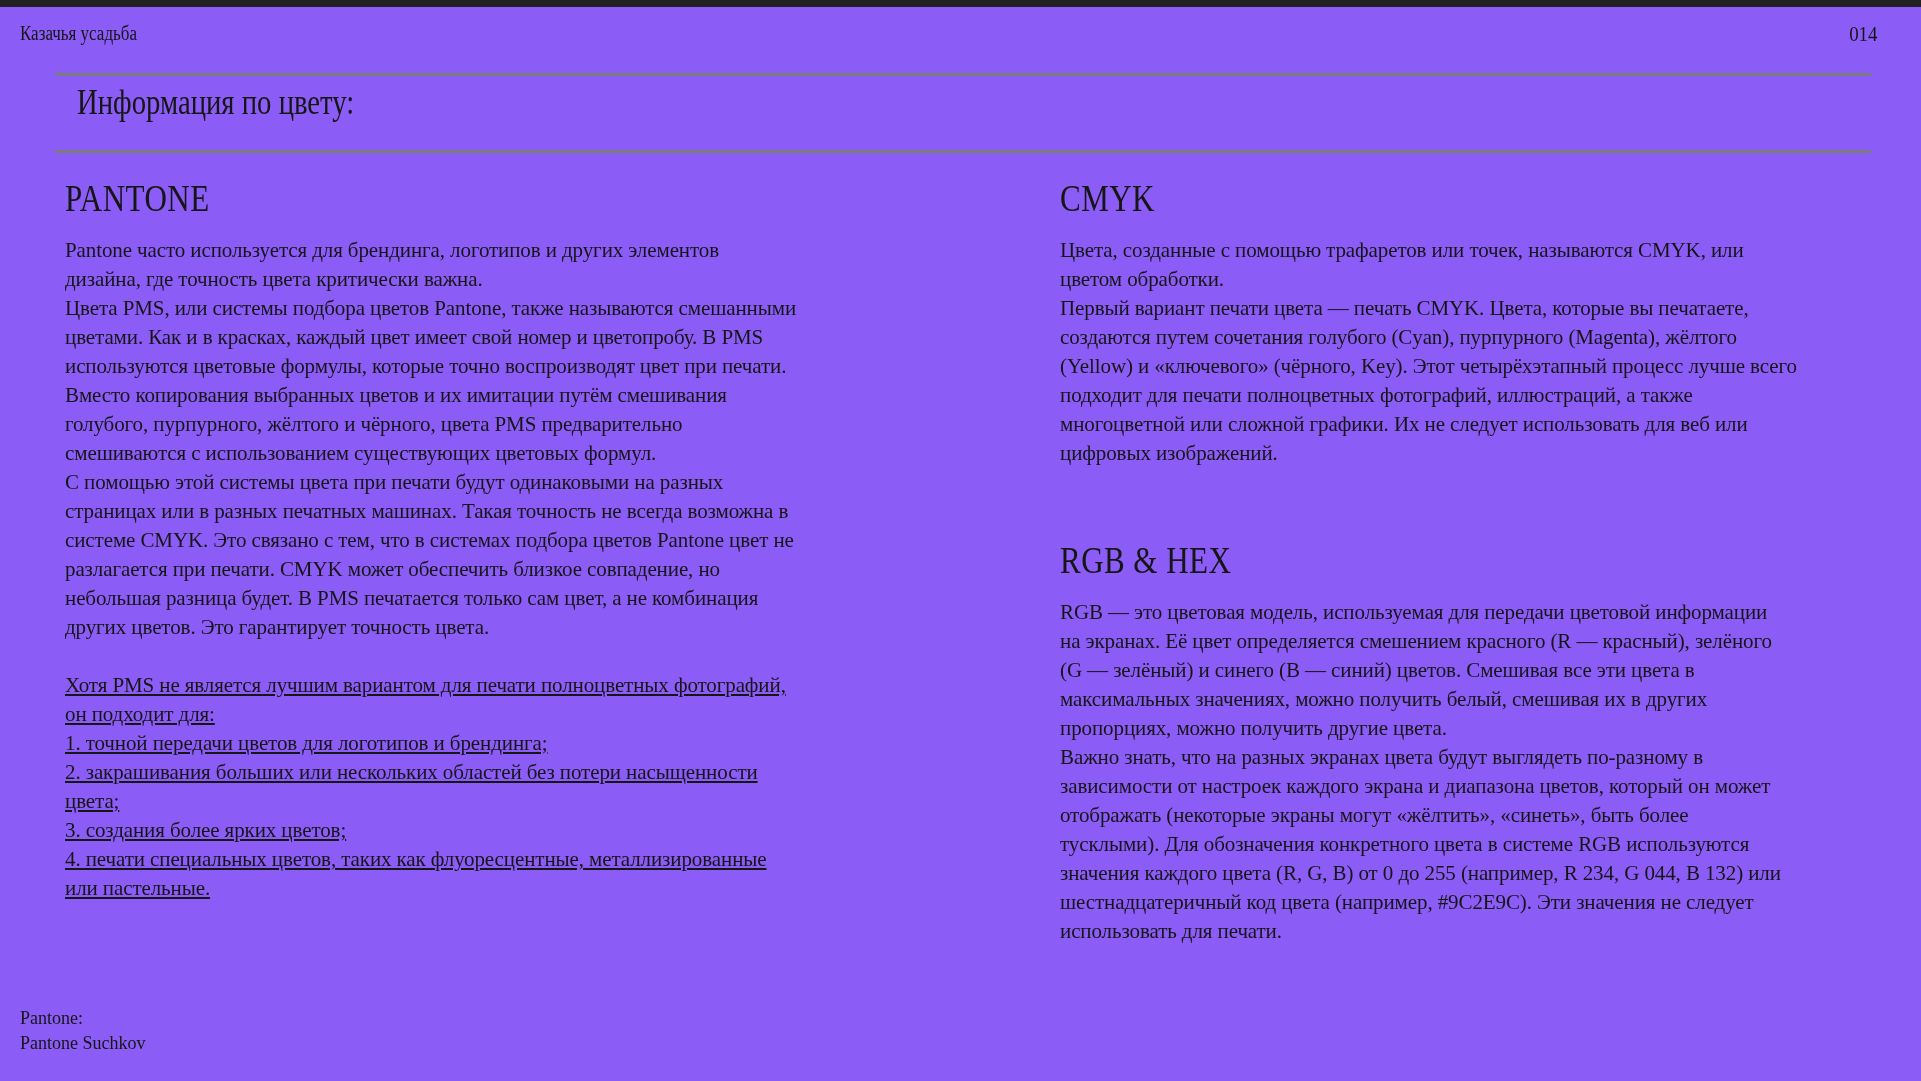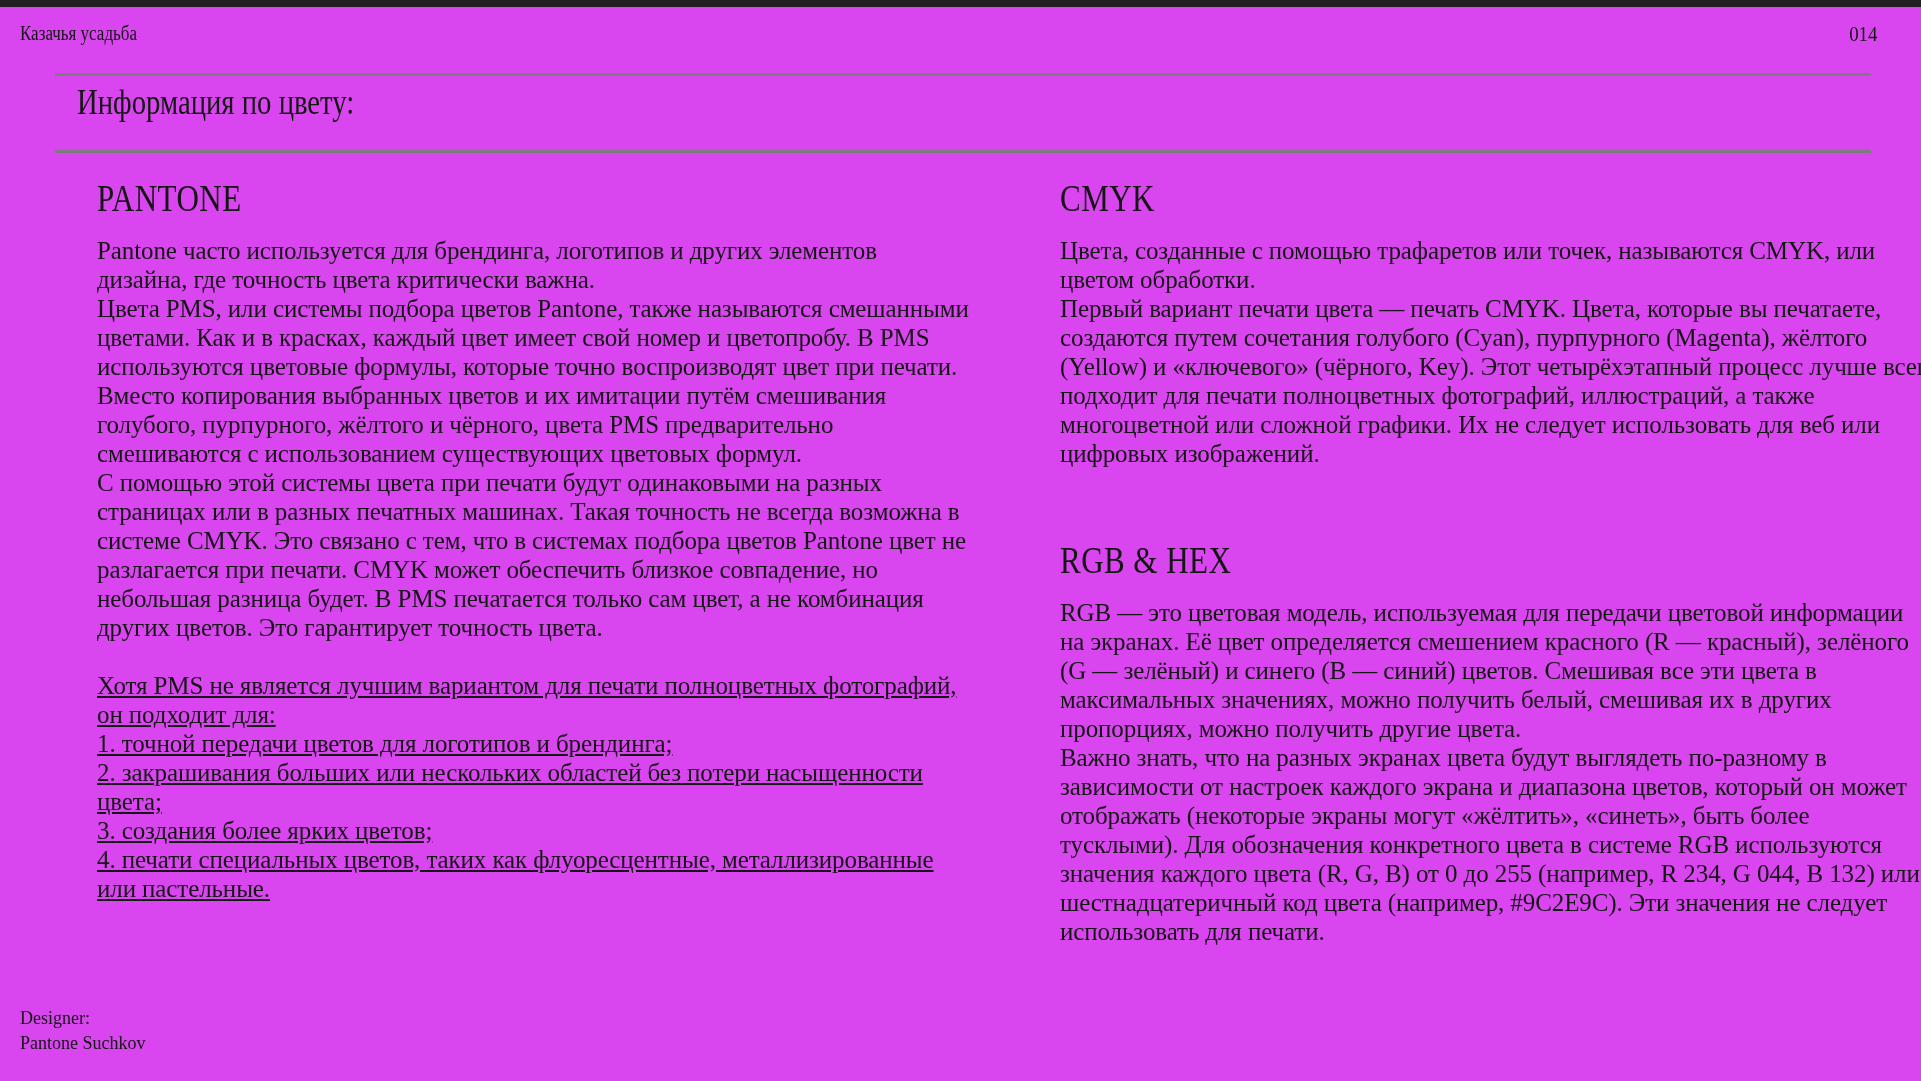--- a/index.html
+++ b/index.html
@@ -1,20 +1,20 @@
 <!DOCTYPE html>
 <html><head>
 <meta charset="utf-8">
 <style>
   html, body { margin: 0; padding: 0; }
   #canvas {
     position: relative;
     width: 1921px;
     height: 1081px;
-    background: #d946ef;
+    background: #8b5cf6;
     color: #161616;
     font-family: "Liberation Serif", "DejaVu Serif", serif;
     overflow: hidden;
   }
   .top-strip {
     position: absolute;
     top: 0; left: 0;
     width: 100%; height: 7px;
     background: #212121;
   }
@@ -48,34 +48,34 @@
     font-size: 35px;
     transform: scaleX(0.82);
     transform-origin: 0 0;
     white-space: nowrap;
   }
   .col {
     position: absolute;
     top: 180px;
     width: 882px;
   }
-  .col-left  { left: 65px; margin-left: 32px; }
+  .col-left  { left: 65px; }
   .col-right { left: 1052px; margin-left: 8px; }
   .section-heading {
     font-size: 37px;
     line-height: 38px;
     font-weight: 500;
     transform: scaleX(0.84);
     transform-origin: 0 0;
     white-space: nowrap;
     letter-spacing: 0.5px;
   }
   .body-text {
     margin-top: 18px;
-    font-size: 25px;
+    font-size: 21px;
     line-height: 29px;
     white-space: pre-line;
     letter-spacing: -0.1px;
   }
   .para-gap { margin-top: 29px; text-decoration: underline; }
   .section-gap { margin-top: 74px; }
   .footer {
     position: absolute;
     left: 20px; top: 1006px;
     font-size: 18px;
@@ -149,17 +149,17 @@
 зависимости от настроек каждого экрана и диапазона цветов, который он может
 отображать (некоторые экраны могут «жёлтить», «синеть», быть более
 тусклыми). Для обозначения конкретного цвета в системе RGB используются
 значения каждого цвета (R, G, B) от 0 до 255 (например, R 234, G 044, B 132) или
 шестнадцатеричный код цвета (например, #9C2E9C). Эти значения не следует
 использовать для печати.</div>
     </div>
   </div>
 
   <div class="footer">
-    <div>Designer:</div>
+    <div>Pantone:</div>
     <div>Pantone Suchkov</div>
   </div>
 
 </div>
 
 </body></html>

